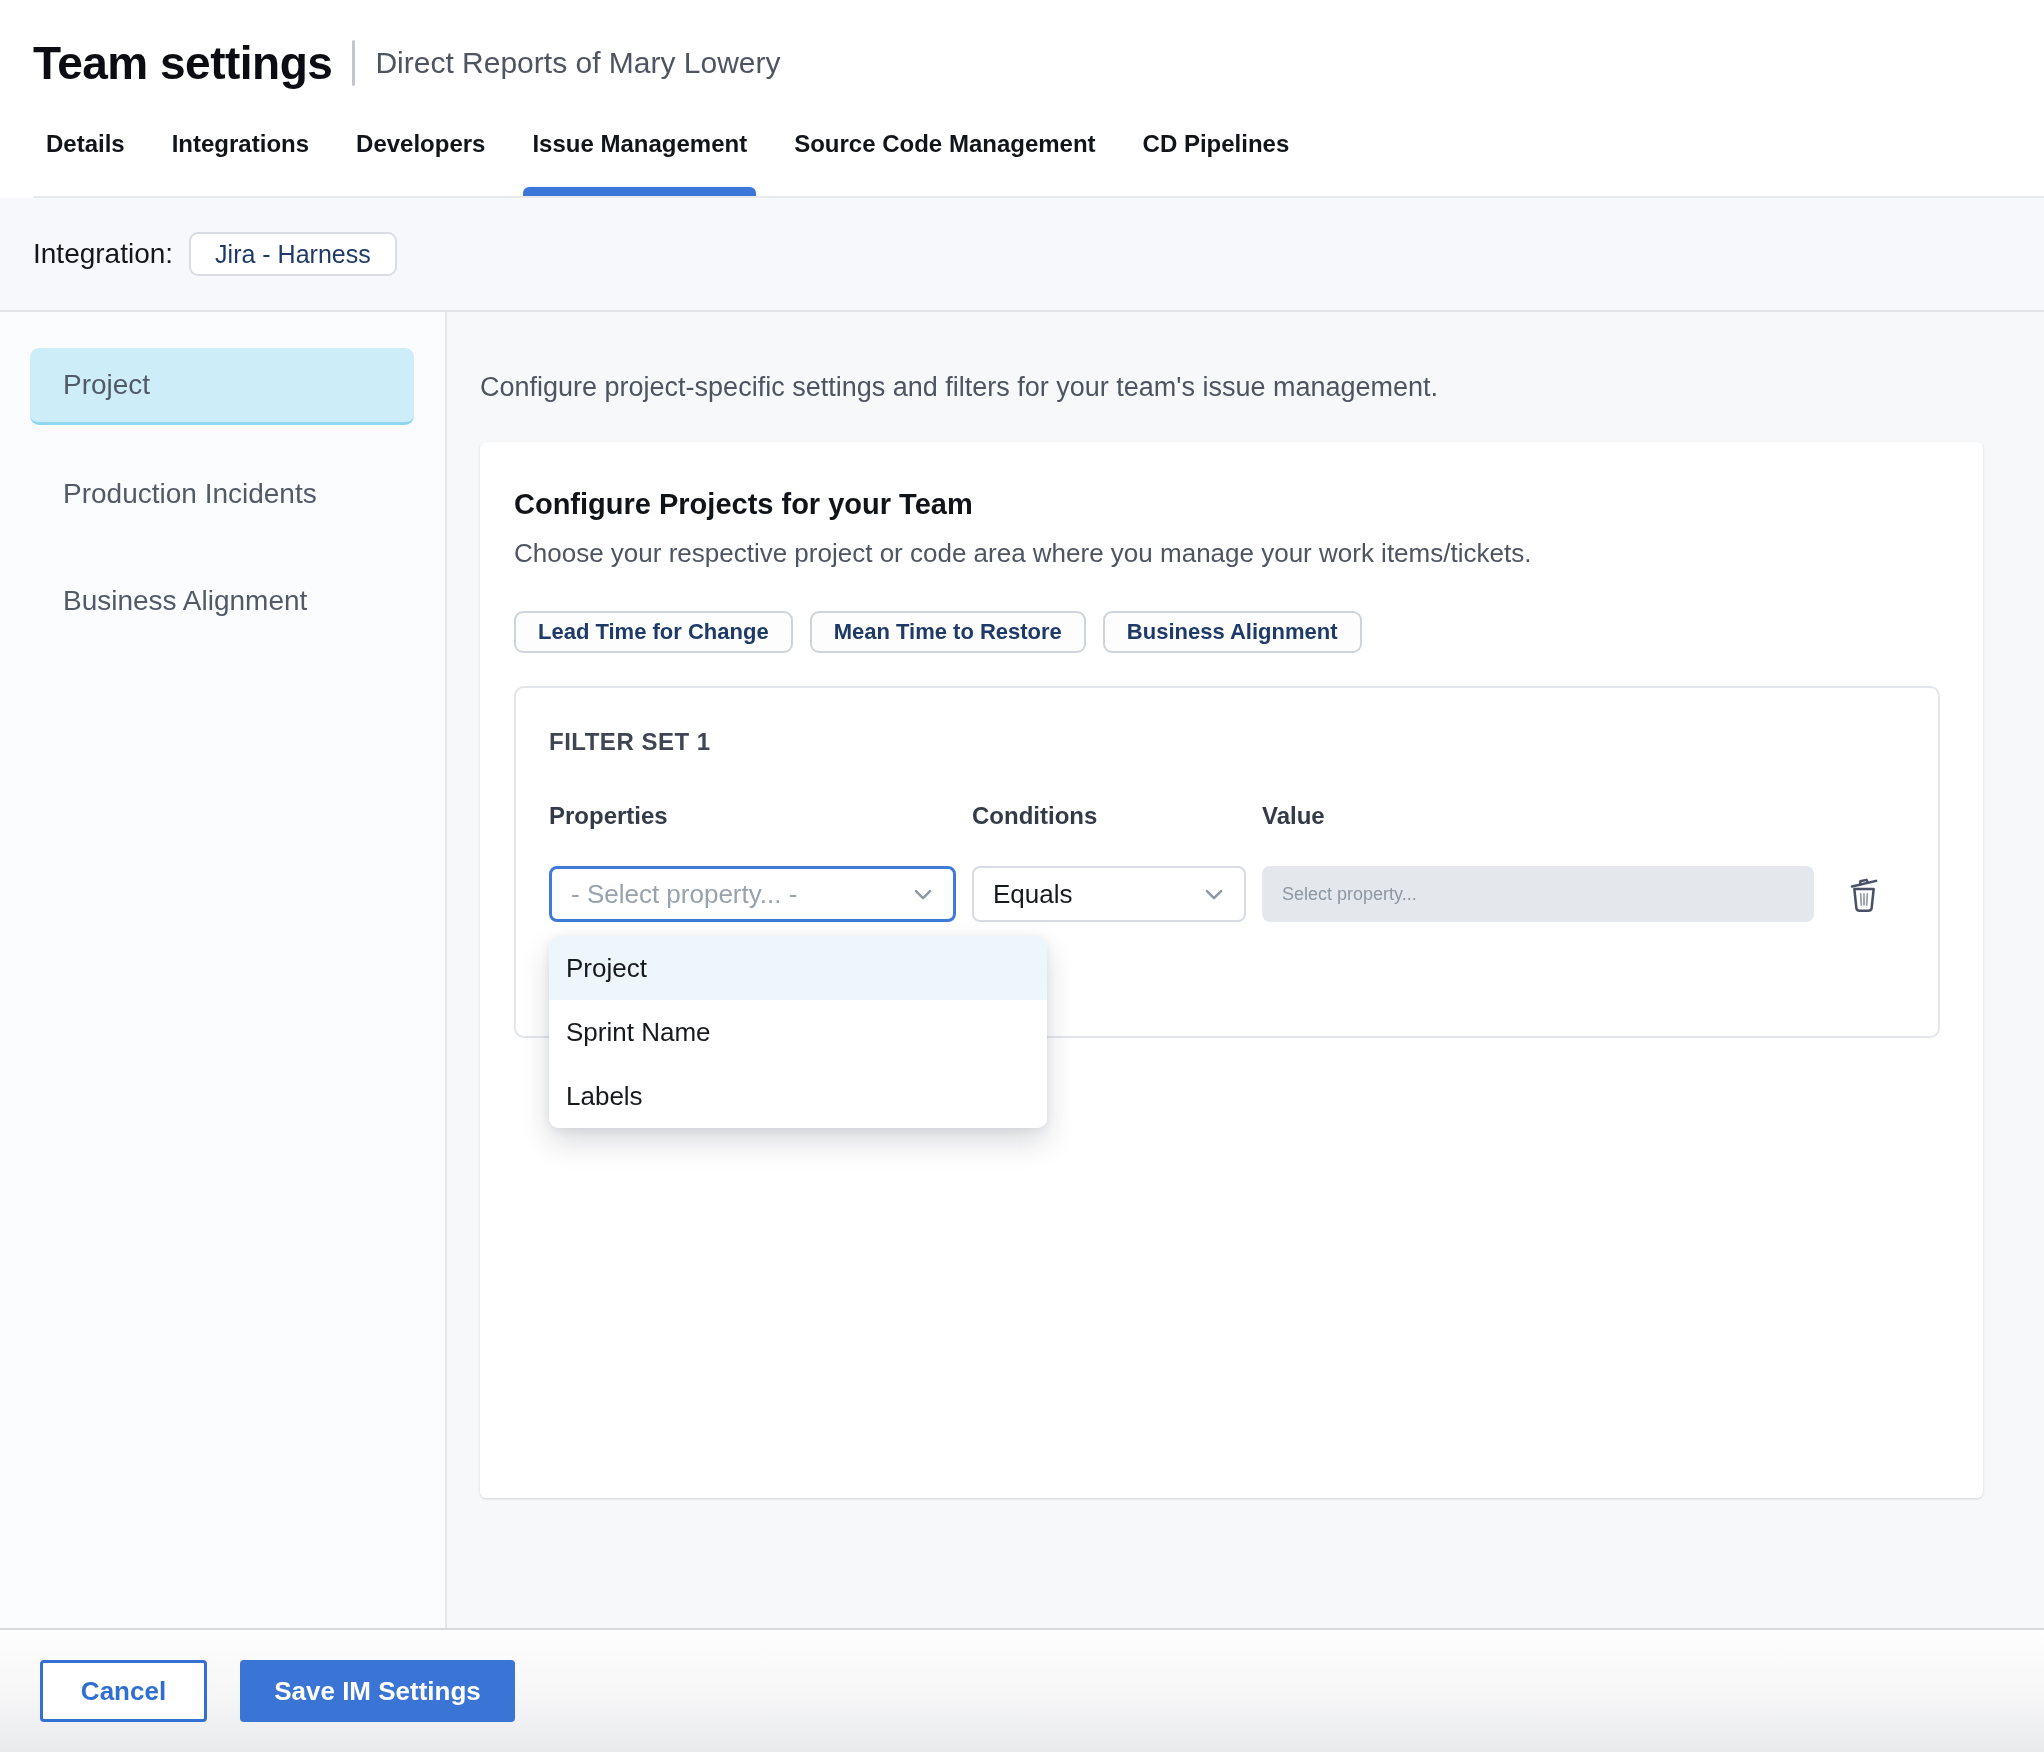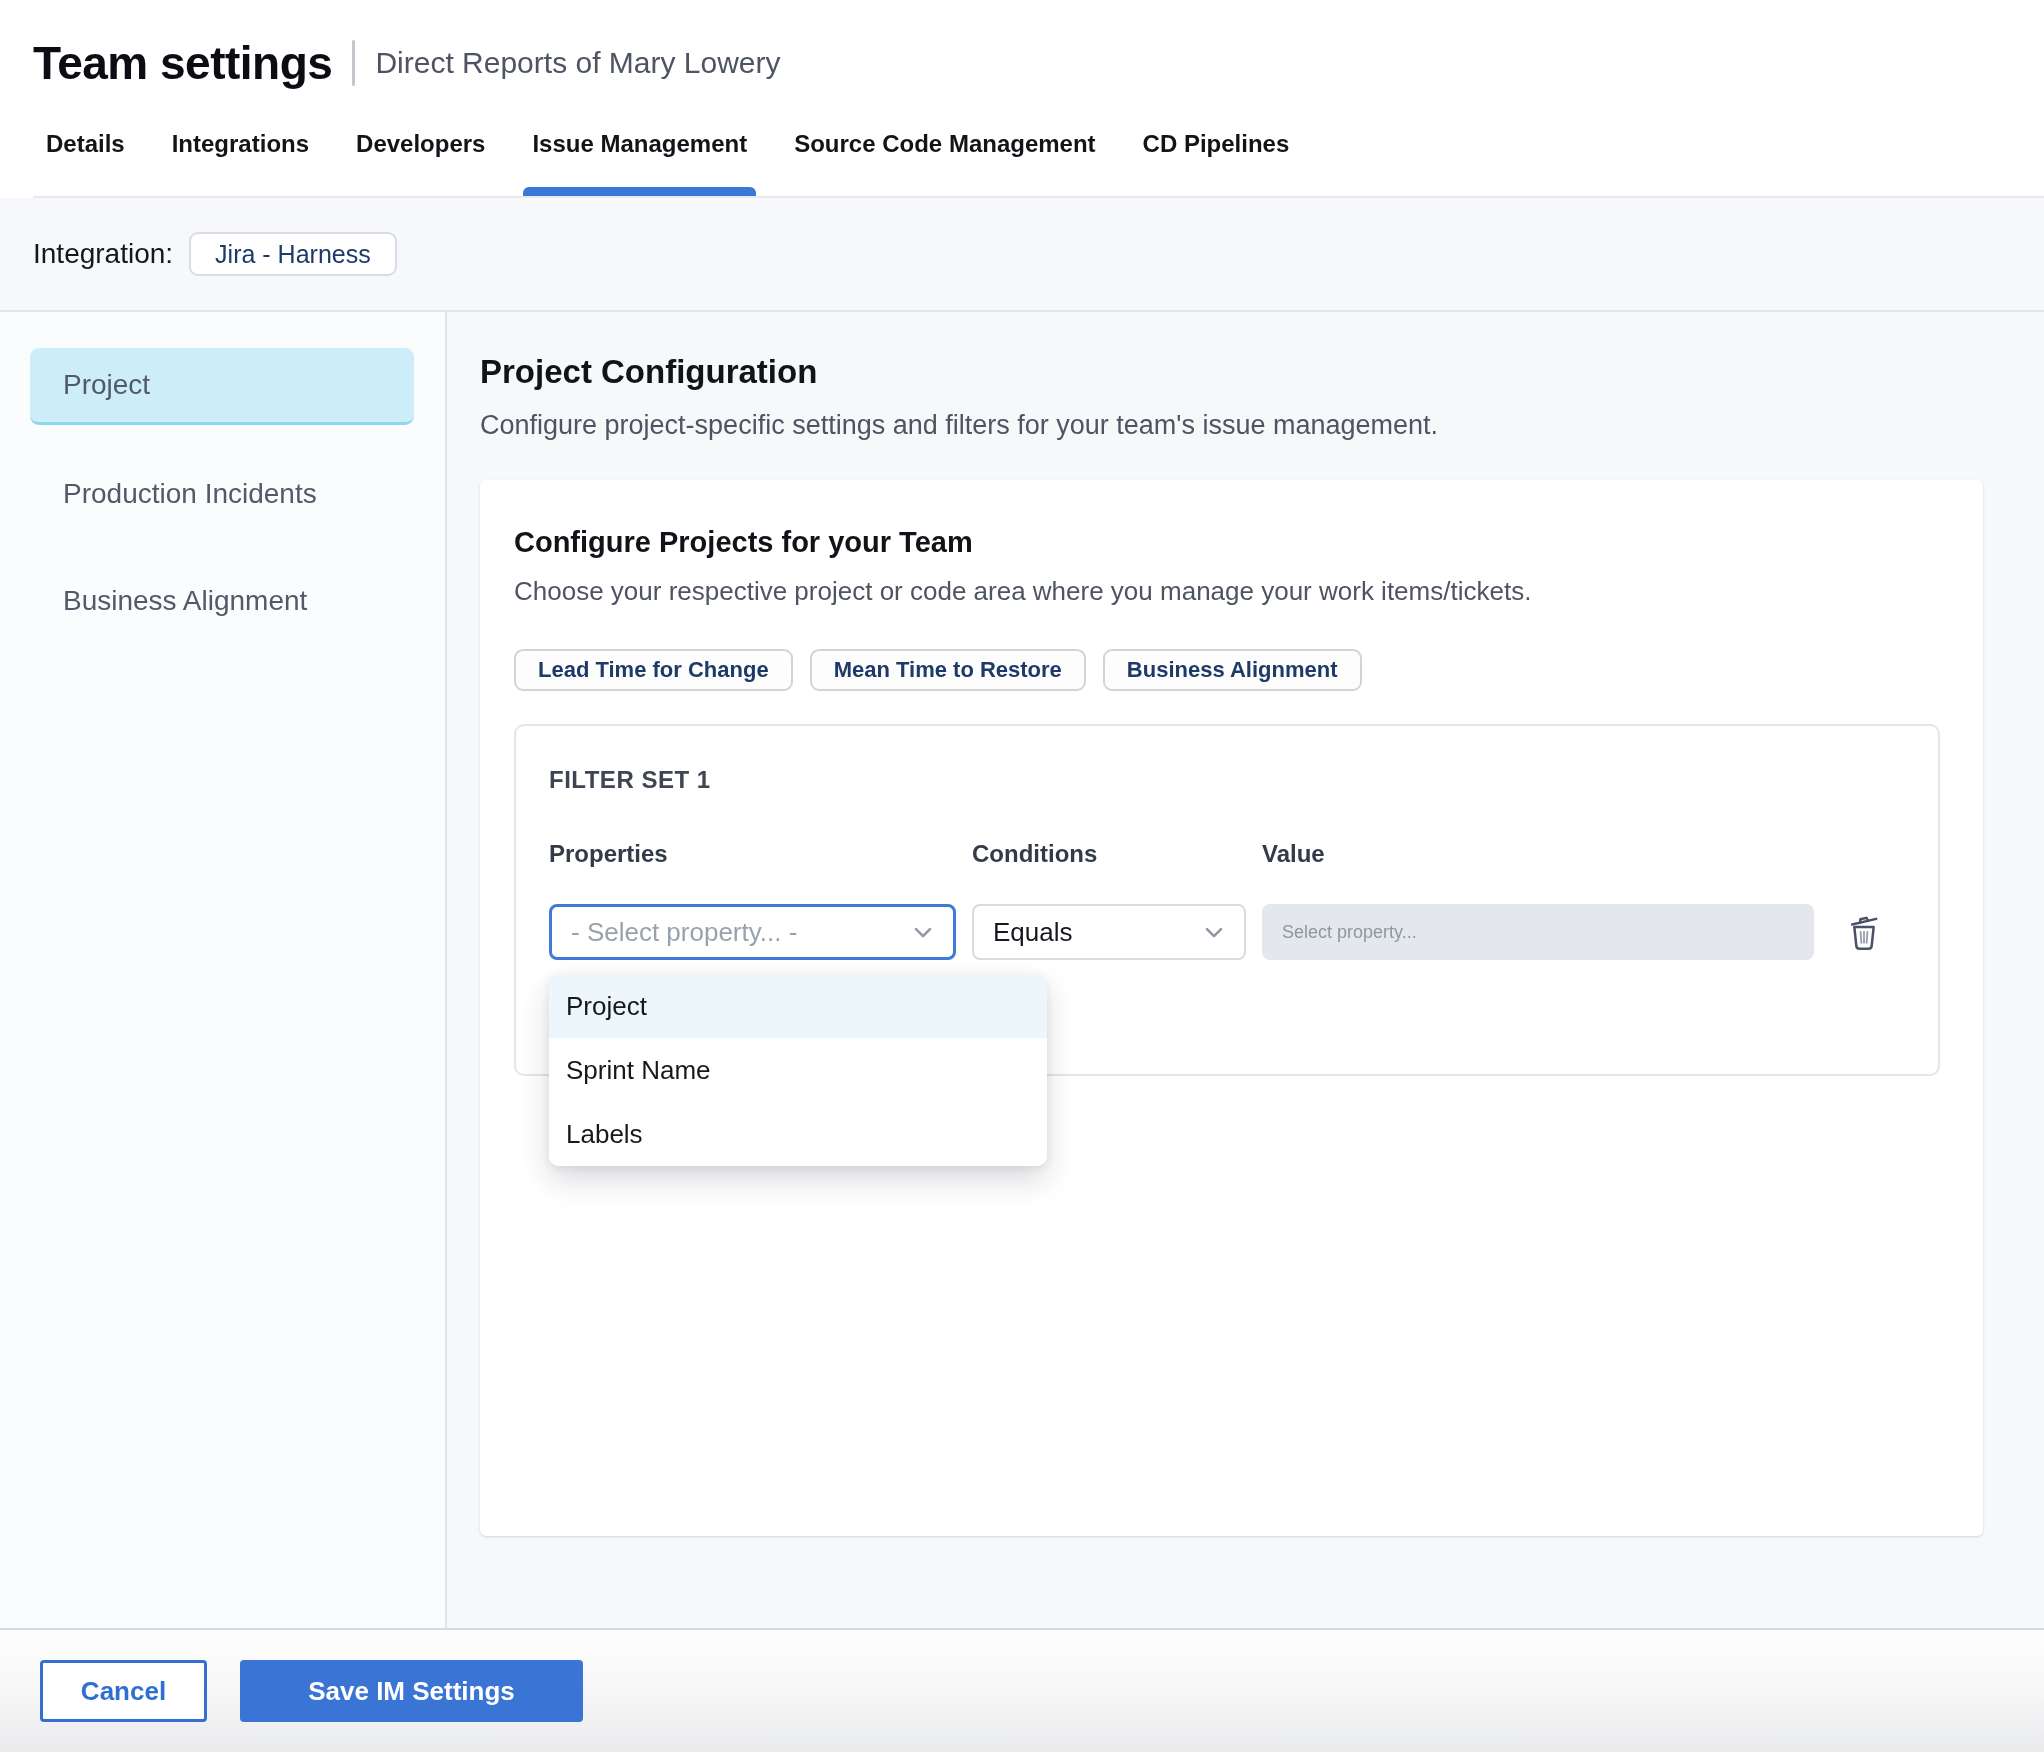--- a/index.html
+++ b/index.html
@@ -106,21 +106,21 @@
   .dd-item.hl { background:#ecf6fb; }
 
   
   .footer {
     height:124px; border-top:2px solid #d8d9dc;
     background:linear-gradient(180deg, #fefefe 0%, #f6f6f7 55%, #e9eaec 100%);
     display:flex; align-items:center; gap:33px; padding-left:40px; flex-shrink:0;
   }
   .btn { height:62px; border-radius:4px; font-size:26px; font-weight:700; cursor:pointer; font-family:"Liberation Sans", sans-serif; }
   .btn-outline { width:167px; background:#fff; border:3px solid #3470d1; color:#2f6fd2; }
-  .btn-primary { width:343px; background:#3a74d4; border:none; color:#ffffff; }
+  .btn-primary { width:275px; background:#3a74d4; border:none; color:#ffffff; }
 </style>
 </head>
 <body>
 
 <div class="page">
 
   <div class="header">
     <div class="header-row">
       <div class="page-title">Team settings</div>
       <div class="title-sep"></div>
@@ -144,21 +144,20 @@
 
   <div class="content">
 
     <div class="sidebar">
       <div class="side-item selected">Project</div>
       <div class="side-item">Production Incidents</div>
       <div class="side-item">Business Alignment</div>
     </div>
 
     <div class="main">
-      <div class="main-title">Project Configuration</div>
       <div class="main-sub">Configure project-specific settings and filters for your team's issue management.</div>
 
       <div class="card">
         <div class="card-title">Configure Projects for your Team</div>
         <div class="card-sub">Choose your respective project or code area where you manage your work items/tickets.</div>
 
         <div class="pills">
           <div class="pill">Lead Time for Change</div>
           <div class="pill">Mean Time to Restore</div>
           <div class="pill">Business Alignment</div>

